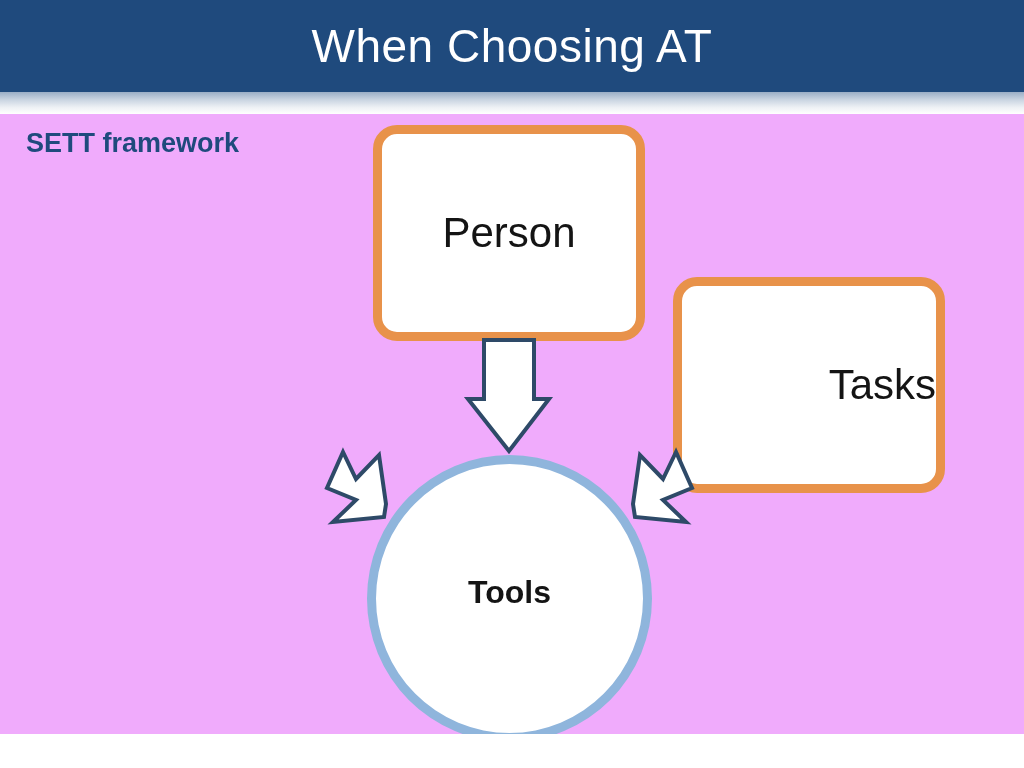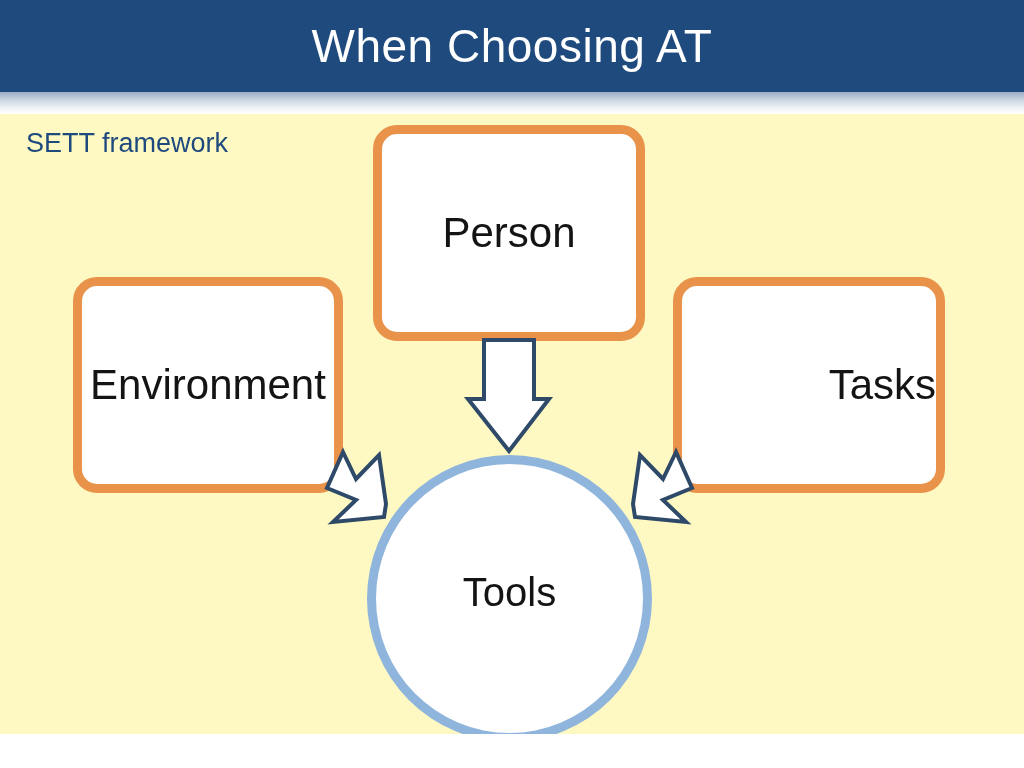--- a/index.html
+++ b/index.html
@@ -7,21 +7,21 @@
     padding: 0;
     background: #ffffff;
   }
   body {
     font-family: "Liberation Sans", sans-serif;
   }
   .slide {
     position: relative;
     width: 1024px;
     height: 734px;
-    background: #fef9c3;
+    background: #f0abfc;
     overflow: hidden;
   }
 
   
   .title-bar {
     position: absolute;
     left: 0;
     top: 0;
     width: 1024px;
     height: 92px;
@@ -46,21 +46,21 @@
     height: 22px;
     background: linear-gradient(to bottom, #9aaec6 0%, #c9d4e1 35%, #eef1f5 70%, #ffffff 100%);
   }
 
   
   .sett-label {
     position: absolute;
     left: 26px;
     top: 128px;
     font-size: 27px;
-    font-weight: normal;
+    font-weight: bold;
     color: #1f4a7d;
     white-space: nowrap;
   }
 
   
   .node-box {
     position: absolute;
     box-sizing: border-box;
     background: #ffffff;
     border: 9px solid #e8924a;
@@ -106,25 +106,26 @@
     width: 285px;
     height: 287px;
     border: 9px solid #8fb5dc;
     border-radius: 50%;
     background: #ffffff;
     display: flex;
     align-items: center;
     justify-content: center;
   }
   #circle-tools .node-label {
-    font-size: 40px;
+    font-size: 32px;
     color: #141414;
     white-space: nowrap;
     position: relative;
     top: -6px;
+    font-weight: bold;
   }
 
   
   .arrows {
     position: absolute;
     left: 0;
     top: 0;
     width: 1024px;
     height: 768px;
     pointer-events: none;
@@ -145,23 +146,20 @@
     <div class="title-text">When Choosing AT</div>
   </div>
   <div class="title-underfade"></div>
 
   <div class="sett-label">SETT framework</div>
 
   <div class="node-box" id="box-person">
     <span class="node-label">Person</span>
   </div>
 
-  <div class="node-box" id="box-environment">
-    <span class="node-label">Environment</span>
-  </div>
 
   <div class="node-box" id="box-tasks">
     <span class="node-label">Tasks</span>
   </div>
 
   <div id="circle-tools">
     <span class="node-label">Tools</span>
   </div>
 
   <svg class="arrows" viewBox="0 0 1024 768">

